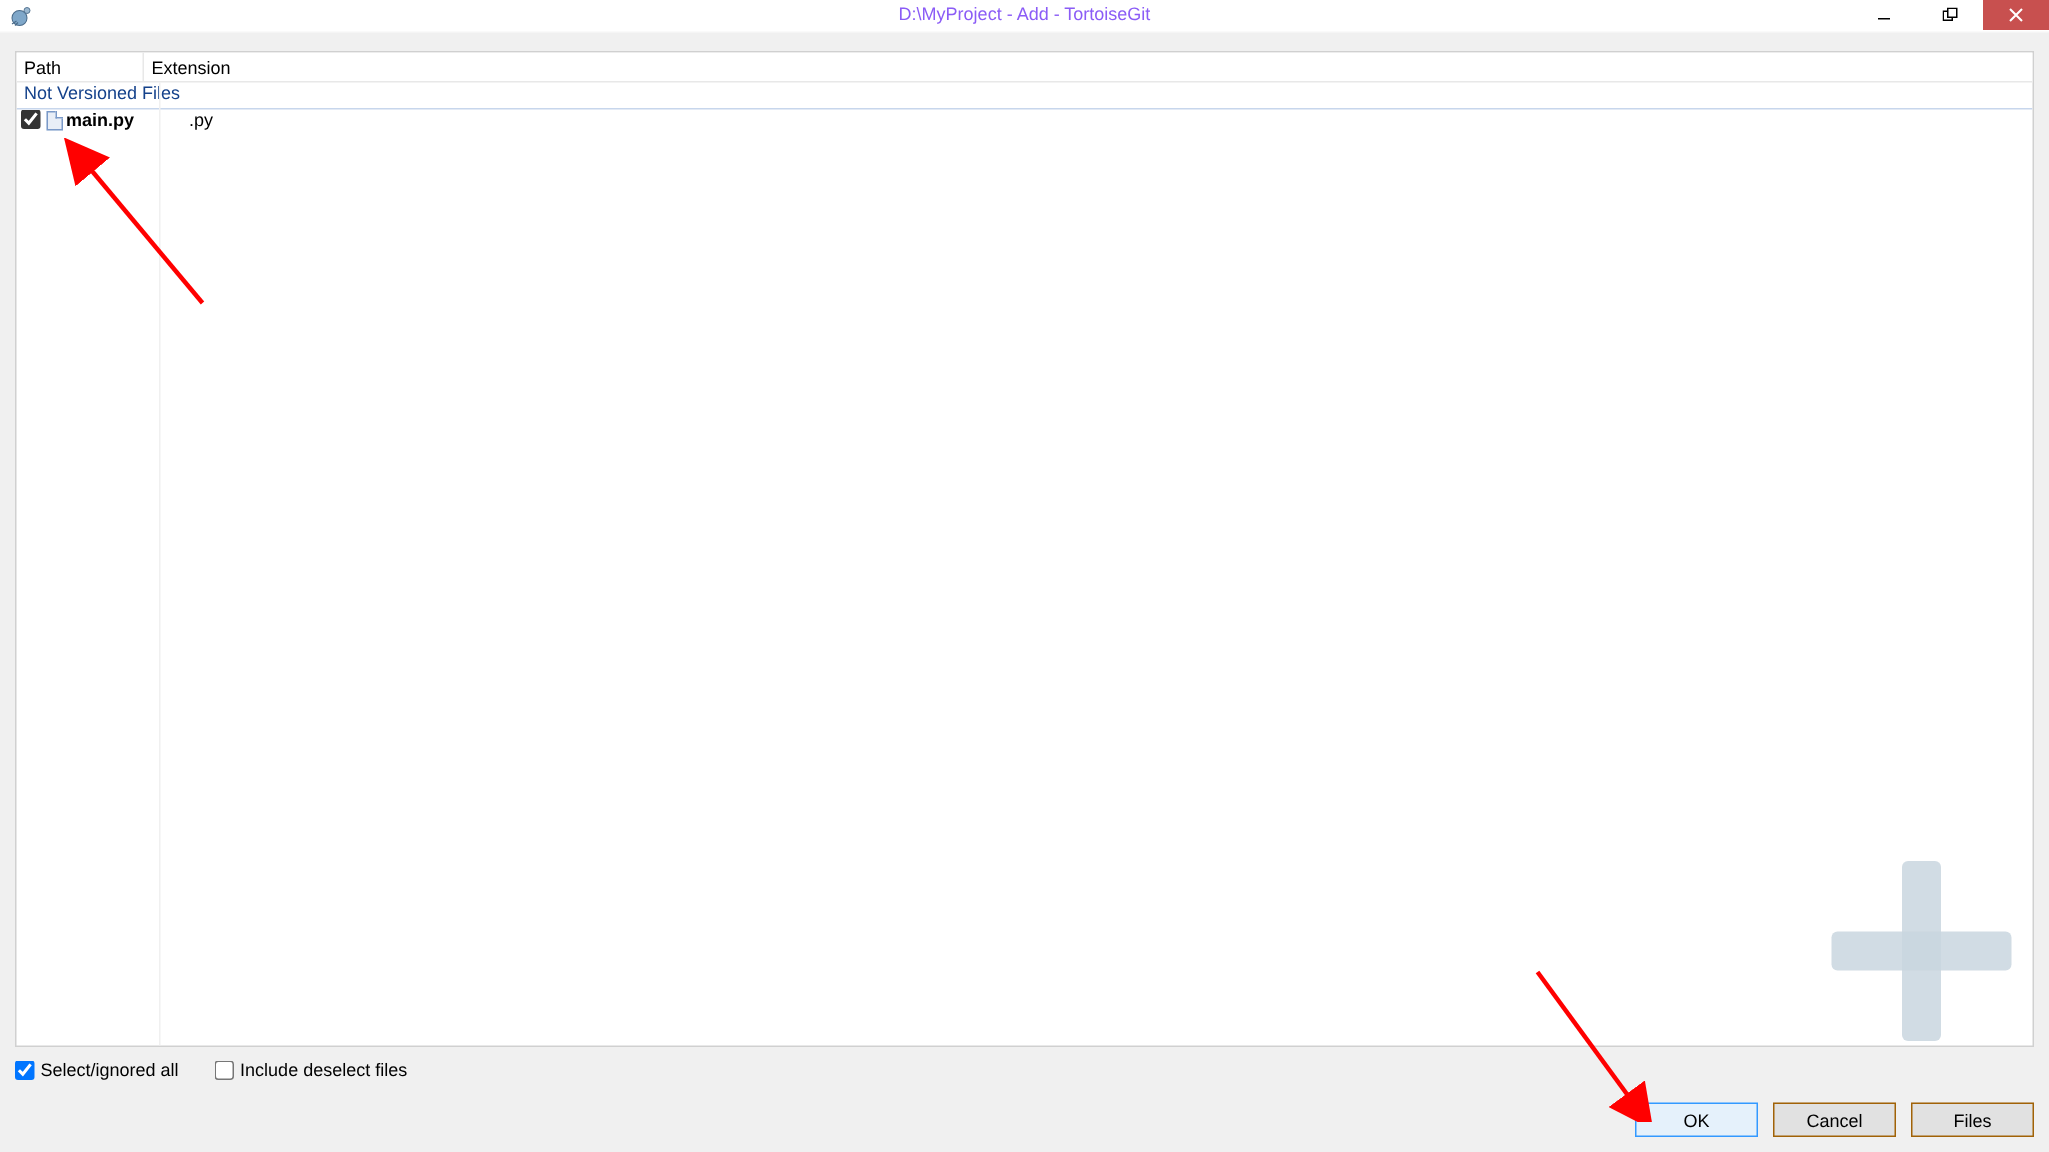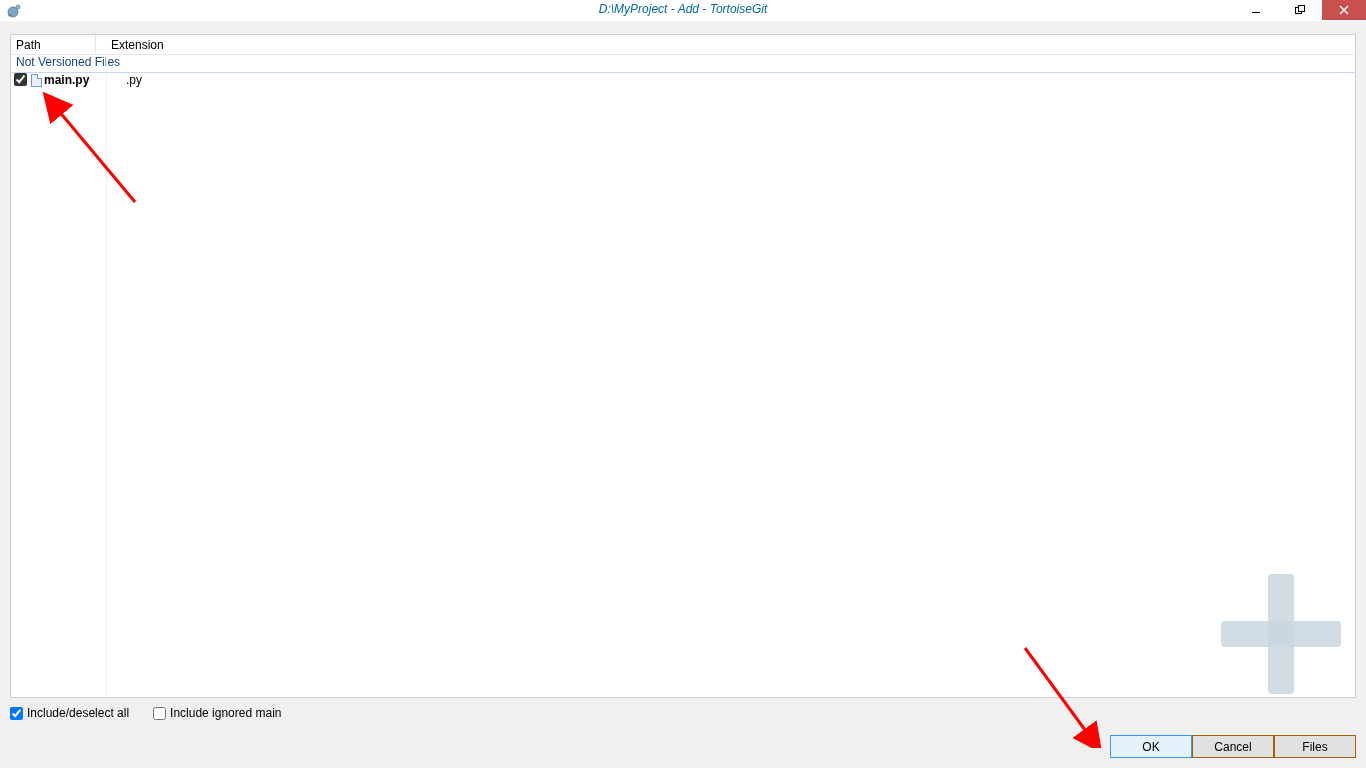--- a/index.html
+++ b/index.html
@@ -23,23 +23,22 @@
   }
   .titlebar .app-icon {
     width: 16px; height: 16px;
     margin-left: 6px;
     display:inline-block;
   }
   .titlebar .title-text {
     position: absolute;
     left: 50%; transform: translateX(-50%);
     font-size: 12px;
-    color: #0369a1;
+    color: #8b5cf6;
     top: 2px;
-    font-style: italic;
   }
   .titlebar .window-controls {
     position: absolute; right: 0; top: 0;
     display: flex;
     height: 22px;
   }
   .win-btn {
     width: 44px; height: 20px;
     display: flex; align-items: center; justify-content: center;
     font-size: 11px;
@@ -82,21 +81,20 @@
     padding-left: 5px;
     height: 100%;
     display: flex; align-items: center;
     border-right: 1px solid #e8e8e8;
   }
   .col-ext {
     padding-left: 5px;
     height: 100%;
     display: flex; align-items: center;
     flex: 1;
-    margin-left: 10px;
   }
   .list-header .col-path, .list-header .col-ext {
     color: #000;
   }
   .list-group {
     height: 18px;
     color: #15428b;
     padding-left: 5px;
     border-bottom: 1px solid #c7d6ec;
   }
@@ -175,20 +173,21 @@
     display: flex; align-items: center; gap: 4px;
     font-size: 12px;
   }
   .checks input[type=checkbox]{
     width: 13px; height:13px; margin:0;
   }
   .buttons {
     position: absolute;
     right: 0; bottom: 0;
     display: flex;
+    gap: 10px;
   }
   .btn {
     min-width: 82px;
     height: 23px;
     background: #e1e1e1;
     border: 1px solid #a16207;
     font-size: 12px;
     font-family: inherit;
     padding: 0 12px;
     cursor: default;
@@ -264,25 +263,25 @@
         <span class="row-ext">.py</span>
       </div>
 
       <div class="watermark-plus"></div>
     </div>
 
     <div class="bottom-bar">
       <div class="checks">
         <label>
           <input type="checkbox" checked="" style="">
-          <span>Include/deselect all</span>
+          <span>Select/ignored all</span>
         </label>
         <label>
           <input type="checkbox" style="">
-          <span>Include ignored main</span>
+          <span>Include deselect files</span>
         </label>
       </div>
       <div class="buttons">
         <button class="btn default">OK</button>
         <button class="btn">Cancel</button>
         <button class="btn">Files</button>
       </div>
     </div>
 
     <svg class="arrow" style="left:40px; top:70px;" width="110" height="120">

